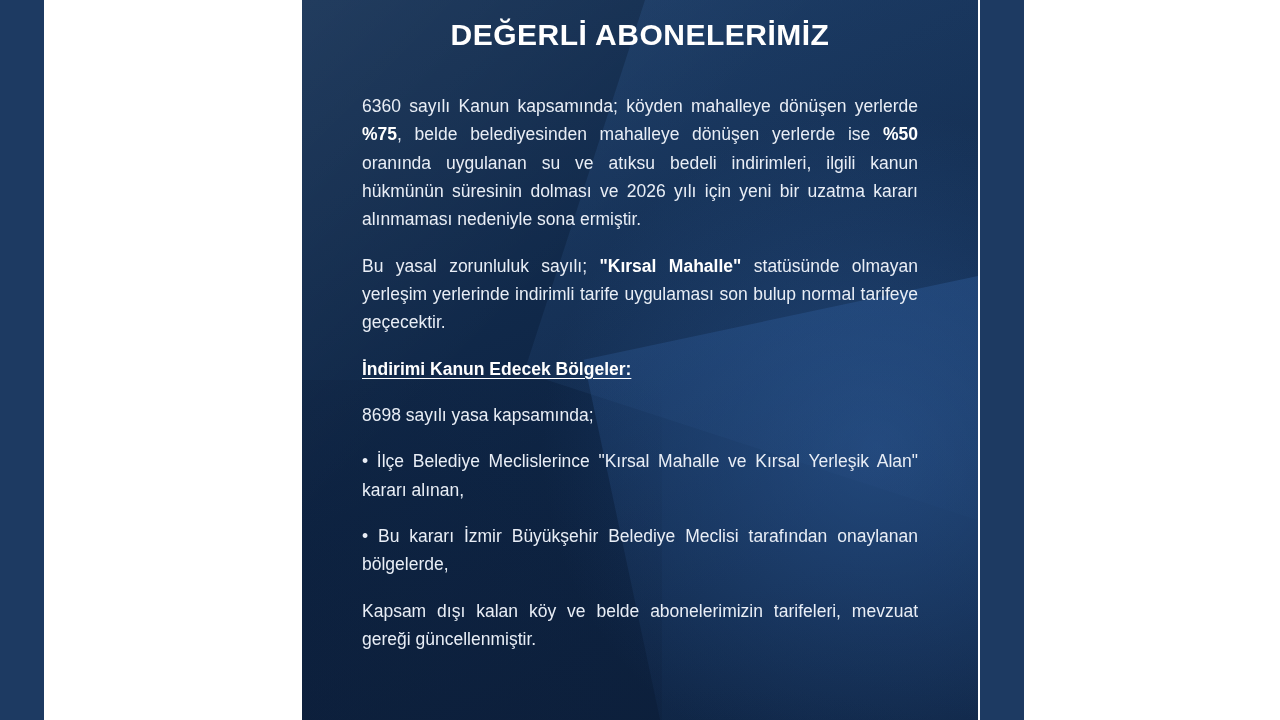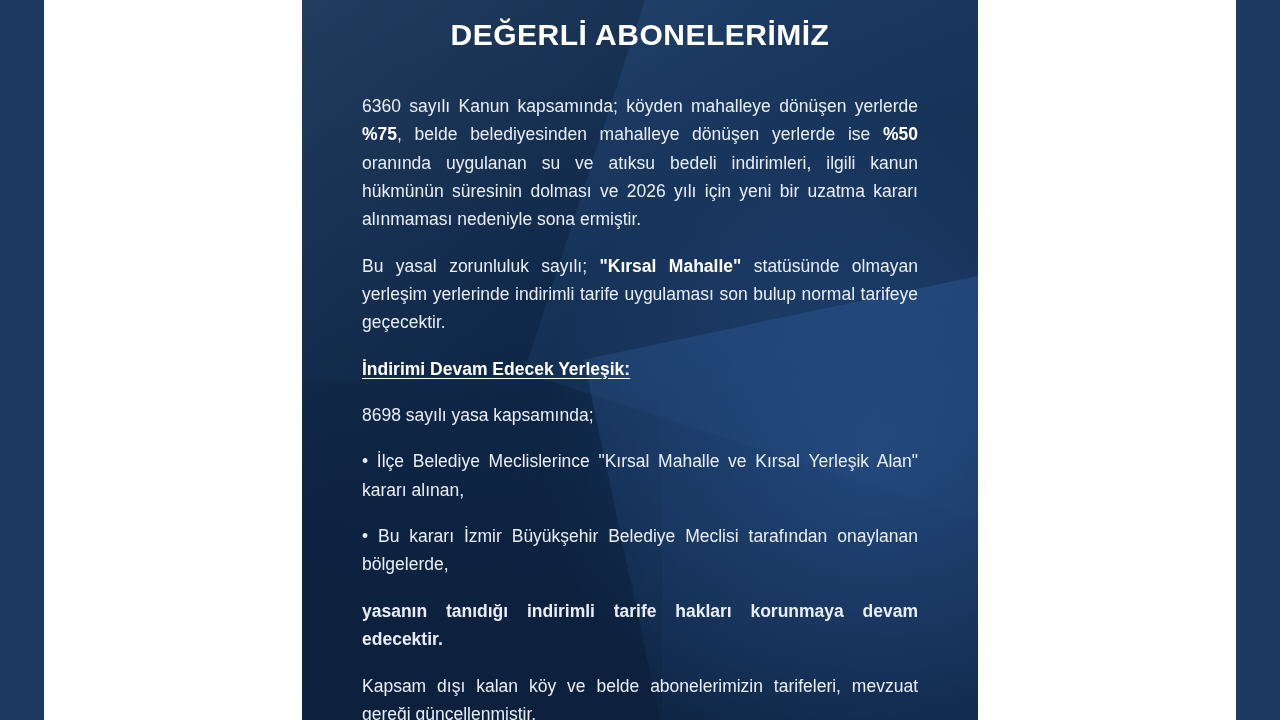--- a/index.html
+++ b/index.html
@@ -9,21 +9,21 @@
   }
   body {
     width: 1280px;
     height: 720px;
     overflow: hidden;
     font-family: "Liberation Sans", sans-serif;
   }
 
   .stage {
     position: relative;
-    width: 1280px;
+    width: 1024px;
     height: 720px;
     background: #ffffff;
   }
 
   
   .rail {
     position: absolute;
     top: 0;
     height: 720px;
     width: 44px;
@@ -144,28 +144,27 @@
     <div class="content">
 
       <h1 class="headline">DEĞERLİ ABONELERİMİZ</h1>
 
       <div class="body-col">
 
         <p class="para"><span>6360 sayılı Kanun kapsamında; köyden mahalleye dönüşen yerlerde </span><span class="b">%75</span><span>, belde belediyesinden mahalleye dönüşen yerlerde ise </span><span class="b">%50</span><span> oranında uygulanan su ve atıksu bedeli indirimleri, ilgili kanun hükmünün süresinin dolması ve 2026 yılı için yeni bir uzatma kararı alınmaması nedeniyle sona ermiştir.</span></p>
 
         <p class="para"><span>Bu yasal zorunluluk sayılı; </span><span class="b">"Kırsal Mahalle"</span><span> statüsünde olmayan yerleşim yerlerinde indirimli tarife uygulaması son bulup normal tarifeye geçecektir.</span></p>
 
-        <p class="para left"><span class="u-head">İndirimi Devam Edecek Yerleşik:</span></p>
+        <p class="para left"><span class="u-head">İndirimi Kanun Edecek Bölgeler:</span></p>
 
         <p class="para left">8698 sayılı yasa kapsamında;</p>
 
         <p class="para bullet-para">•  İlçe Belediye Meclislerince "Kırsal Mahalle ve Kırsal Yerleşik Alan" kararı alınan,</p>
 
         <p class="para bullet-para">•  Bu kararı İzmir Büyükşehir Belediye Meclisi tarafından onaylanan bölgelerde,</p>
 
-        <p class="para strong-line">yasanın tanıdığı indirimli tarife hakları korunmaya devam edecektir.</p>
 
         <p class="para">Kapsam dışı kalan köy ve belde abonelerimizin tarifeleri, mevzuat gereği güncellenmiştir.</p>
 
       </div>
     </div>
   </div>
 </div>
 
 </body></html>

